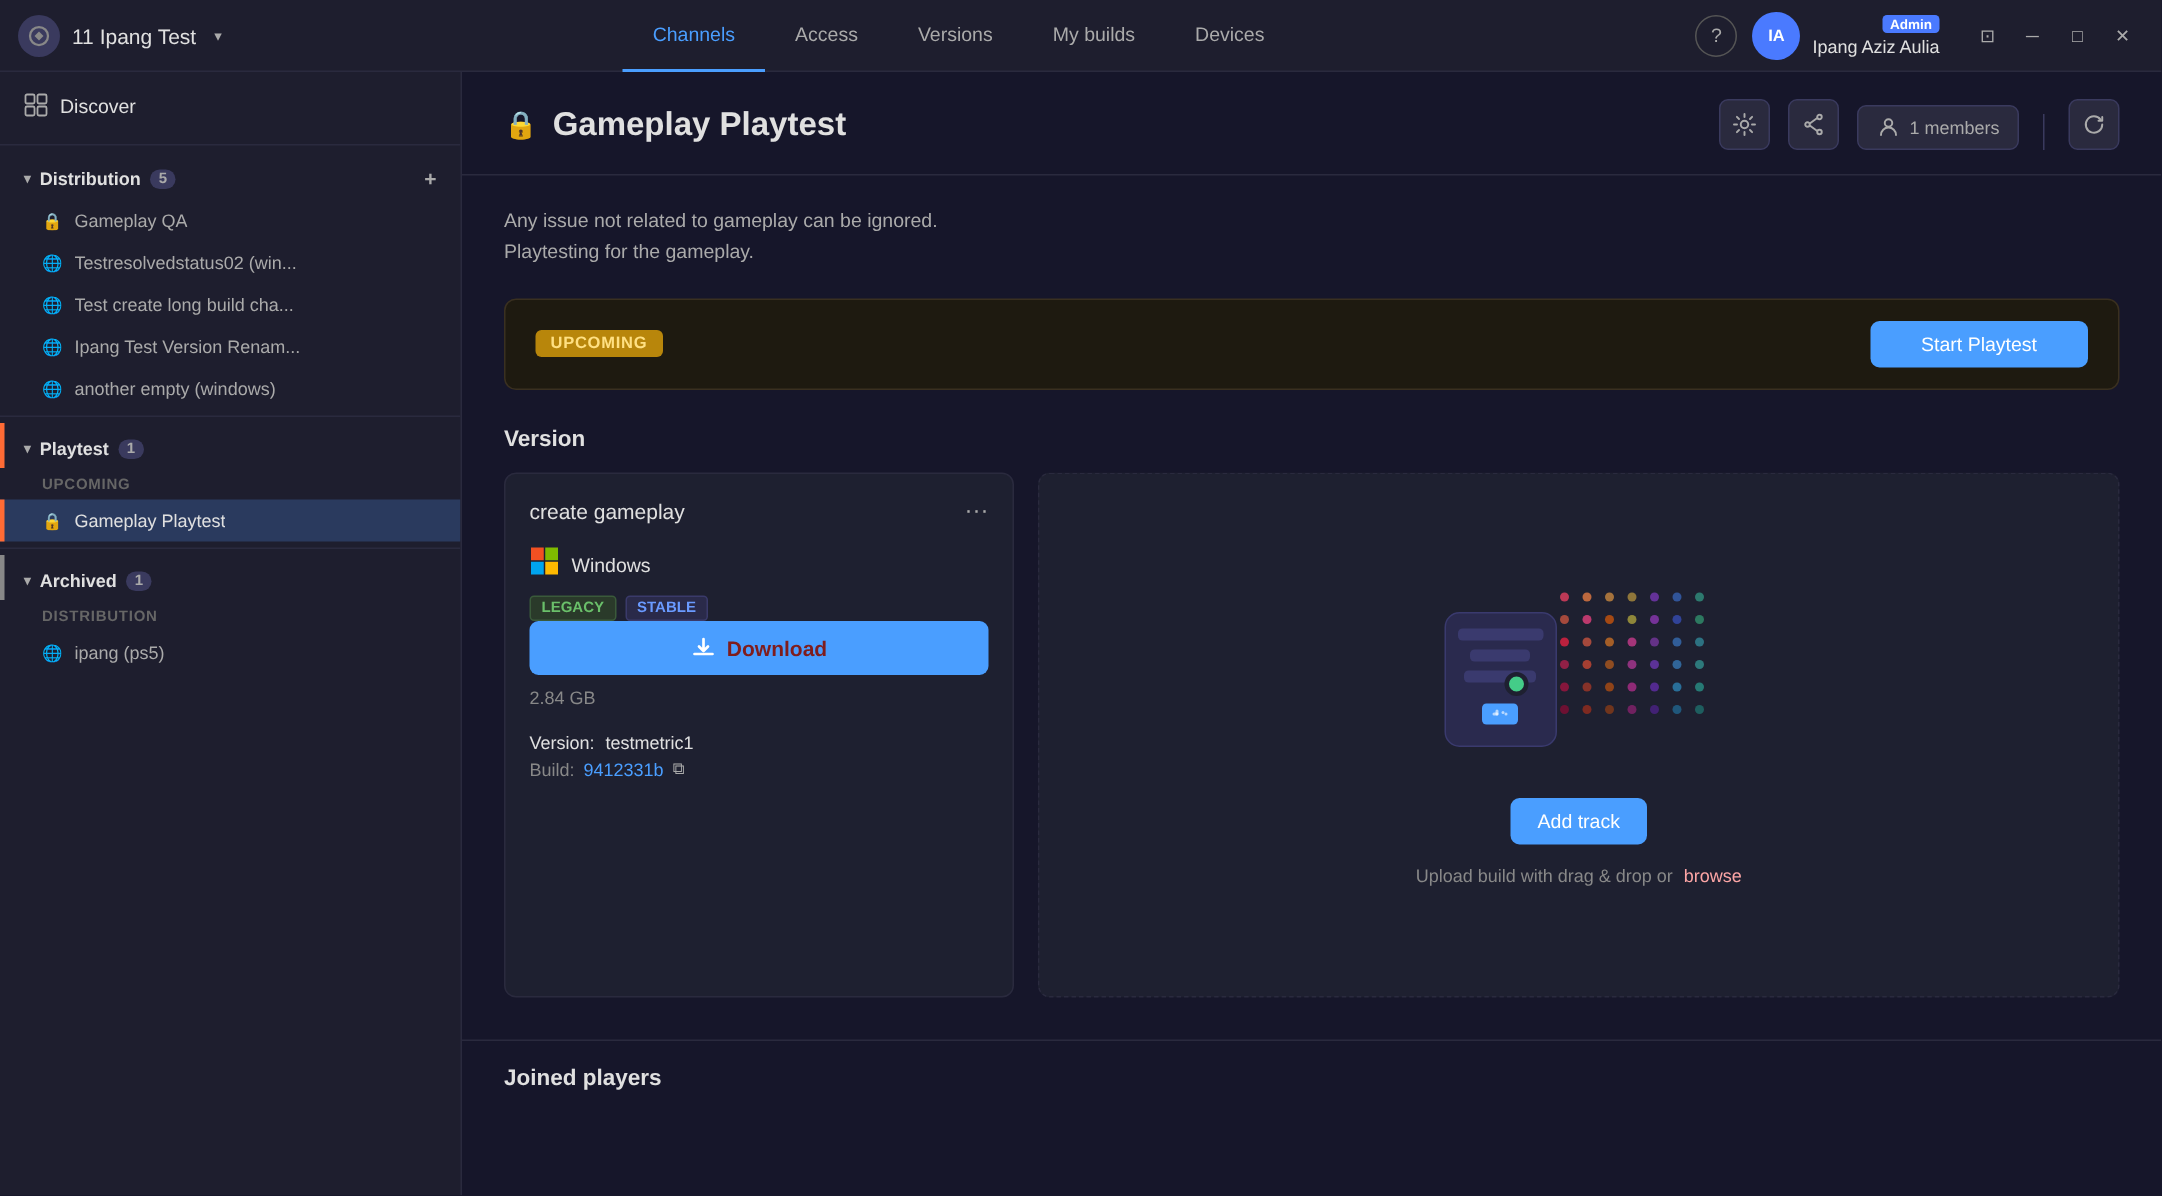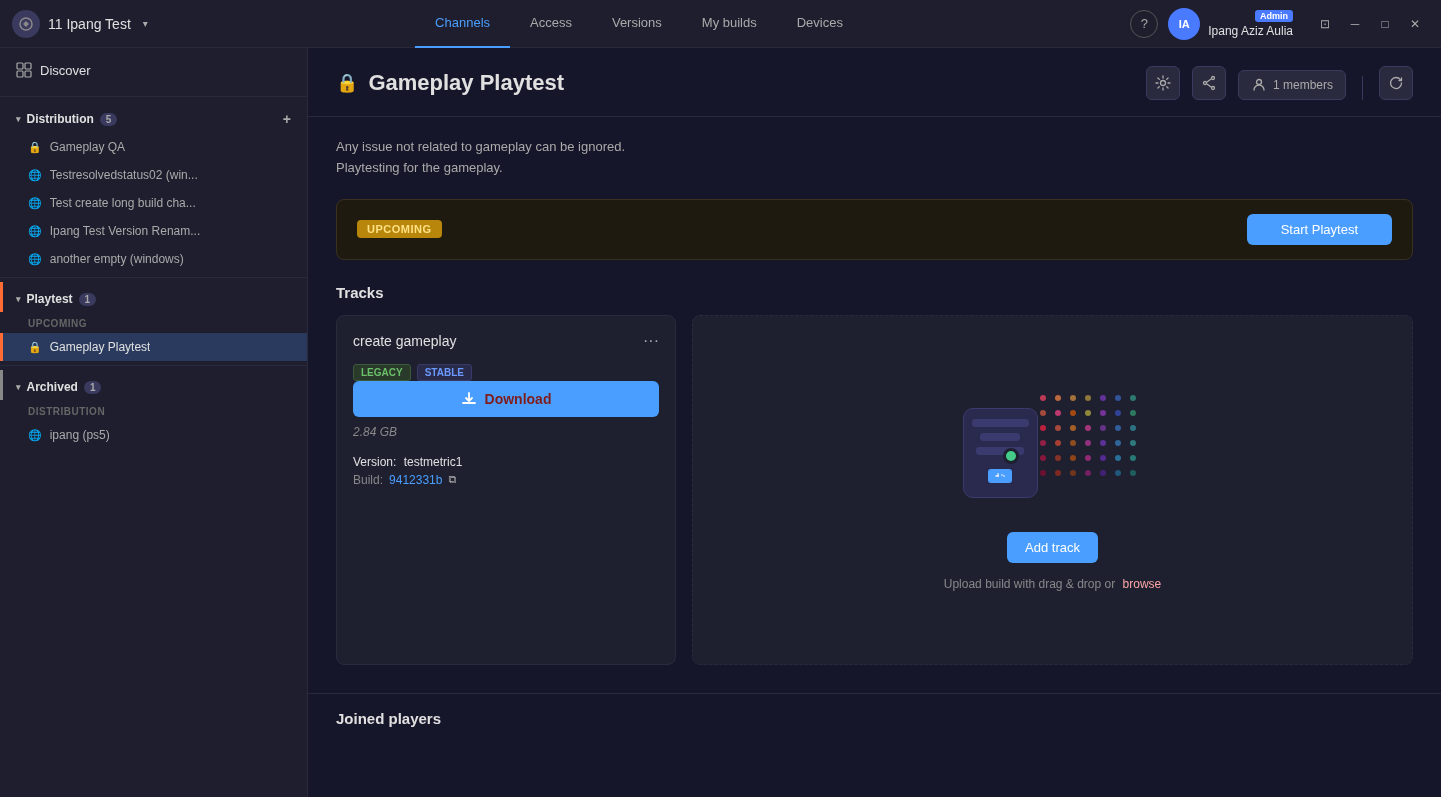--- a/index.html
+++ b/index.html
@@ -70,21 +70,21 @@
     .track-name { font-size: 14px; color: #e0e0e0; font-weight: 500; }
     .track-menu { color: #aaa; cursor: pointer; font-size: 16px; }
     .platform-row { display: flex; align-items: center; gap: 8px; margin-bottom: 8px; }
     .windows-icon { font-size: 18px; }
     .platform-name { font-size: 13px; color: #e0e0e0; font-weight: 500; }
     .badge-row { display: flex; gap: 6px; margin-bottom: 0; }
     .badge { font-size: 10px; font-weight: 600; padding: 2px 7px; border-radius: 3px; }
     .badge-legacy { background: #2a3a2a; color: #6abf6a; border: 1px solid #3a5a3a; }
     .badge-stable { background: #2a2a4a; color: #6a9aff; border: 1px solid #3a3a6a; }
     .download-btn { width: 100%; background: #4a9eff; color: #7f1d1d; border: none; padding: 10px; border-radius: 6px; font-size: 14px; font-weight: 600; cursor: pointer; display: flex; align-items: center; justify-content: center; gap: 8px; margin-bottom: 8px; }
-    .file-size { font-size: 12px; color: #888; margin-bottom: 16px; font-style: italic; }
+    .file-size { font-size: 12px; color: #888; margin-bottom: 16px; }
     .version-info { margin-top: 8px; }
     .version-line { font-size: 12px; color: #888; margin-bottom: 4px; }
     .version-line span { color: #e0e0e0; }
     .build-line { font-size: 12px; color: #888; display: flex; align-items: center; gap: 6px; }
     .build-hash { color: #4a9eff; }
     .copy-icon { color: #aaa; font-size: 11px; cursor: pointer; }
 
     
     .add-track-card { background: #1e2030; border: 1px dashed #2a2a3e; border-radius: 8px; flex: 1; min-height: 350px; display: flex; flex-direction: column; align-items: center; justify-content: center; gap: 14px; cursor: pointer; }
     .add-track-btn { background: #4a9eff; color: white; border: none; padding: 8px 18px; border-radius: 6px; font-size: 13px; cursor: pointer; }
@@ -260,27 +260,38 @@
       <div class="description">
         <div>Any issue not related to gameplay can be ignored.</div>
         <div>Playtesting for the gameplay.</div>
       </div>
 
       <div class="status-bar">
         <span class="upcoming-badge">UPCOMING</span>
         <button class="start-playtest-btn">Start Playtest</button>
       </div>
 
-      <div class="tracks-label">Tracks</div>
+      <div class="tracks-label">Version</div>
       <div class="tracks-grid">
 
         <div class="track-card">
           <div class="track-card-header">
             <span class="track-name">create gameplay</span>
             <span class="track-menu">···</span>
+          </div>
+          <div class="platform-row">
+            <span class="windows-icon">
+              <svg width="20" height="20" viewBox="0 0 20 20" fill="none">
+                <rect x="1" y="1" width="8.5" height="8.5" fill="#F25022"></rect>
+                <rect x="10.5" y="1" width="8.5" height="8.5" fill="#7FBA00"></rect>
+                <rect x="1" y="10.5" width="8.5" height="8.5" fill="#00A4EF"></rect>
+                <rect x="10.5" y="10.5" width="8.5" height="8.5" fill="#FFB900"></rect>
+              </svg>
+            </span>
+            <span class="platform-name">Windows</span>
           </div>
           <div class="badge-row">
             <span class="badge badge-legacy">LEGACY</span>
             <span class="badge badge-stable">STABLE</span>
           </div>
           <button class="download-btn">
             <svg width="16" height="16" viewBox="0 0 16 16" fill="none">
               <path d="M8 2v8M5 7l3 3 3-3" stroke="white" stroke-width="1.8" stroke-linecap="round" stroke-linejoin="round"></path>
               <path d="M2 12h12" stroke="white" stroke-width="1.8" stroke-linecap="round"></path>
             </svg>

